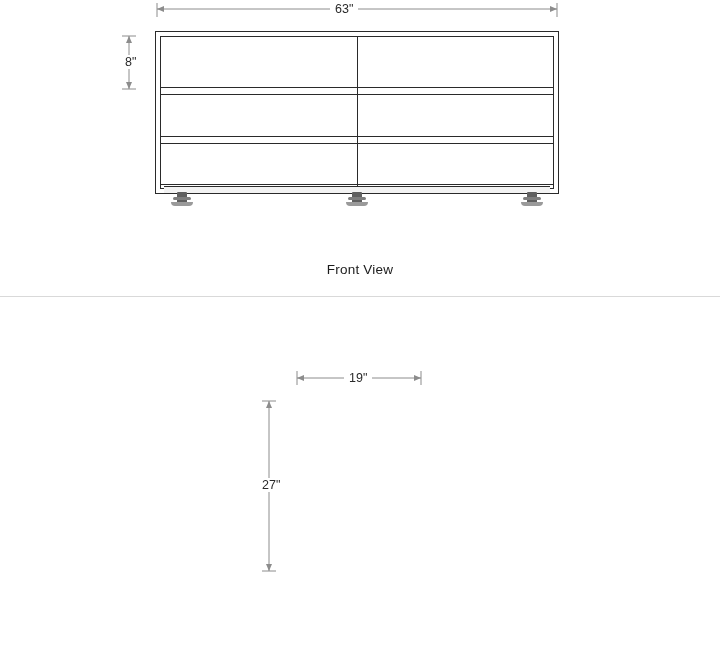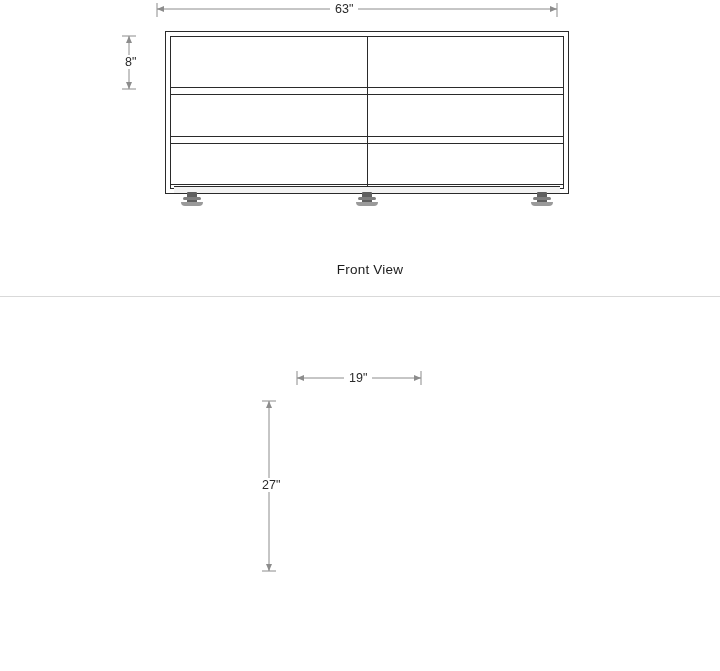--- a/index.html
+++ b/index.html
@@ -16,21 +16,20 @@
     overflow: hidden;
   }
   .page {
     position: relative;
     width: 720px;
     height: 671px;
   }
   .panel {
     position: relative;
     width: 623px;
-    margin-left: 10px;
   }
   .panel-front { height: 296px; }
   .panel-side  { height: 375px; }
 
   .divider {
     position: absolute;
     left: 0;
     top: 296px;
     width: 720px;
     height: 1px;

